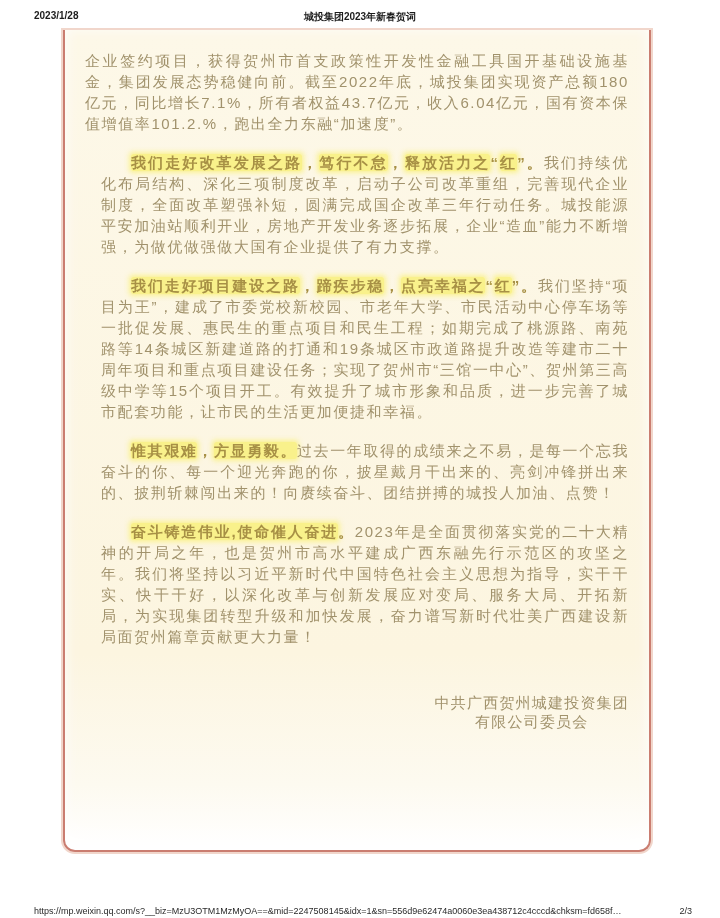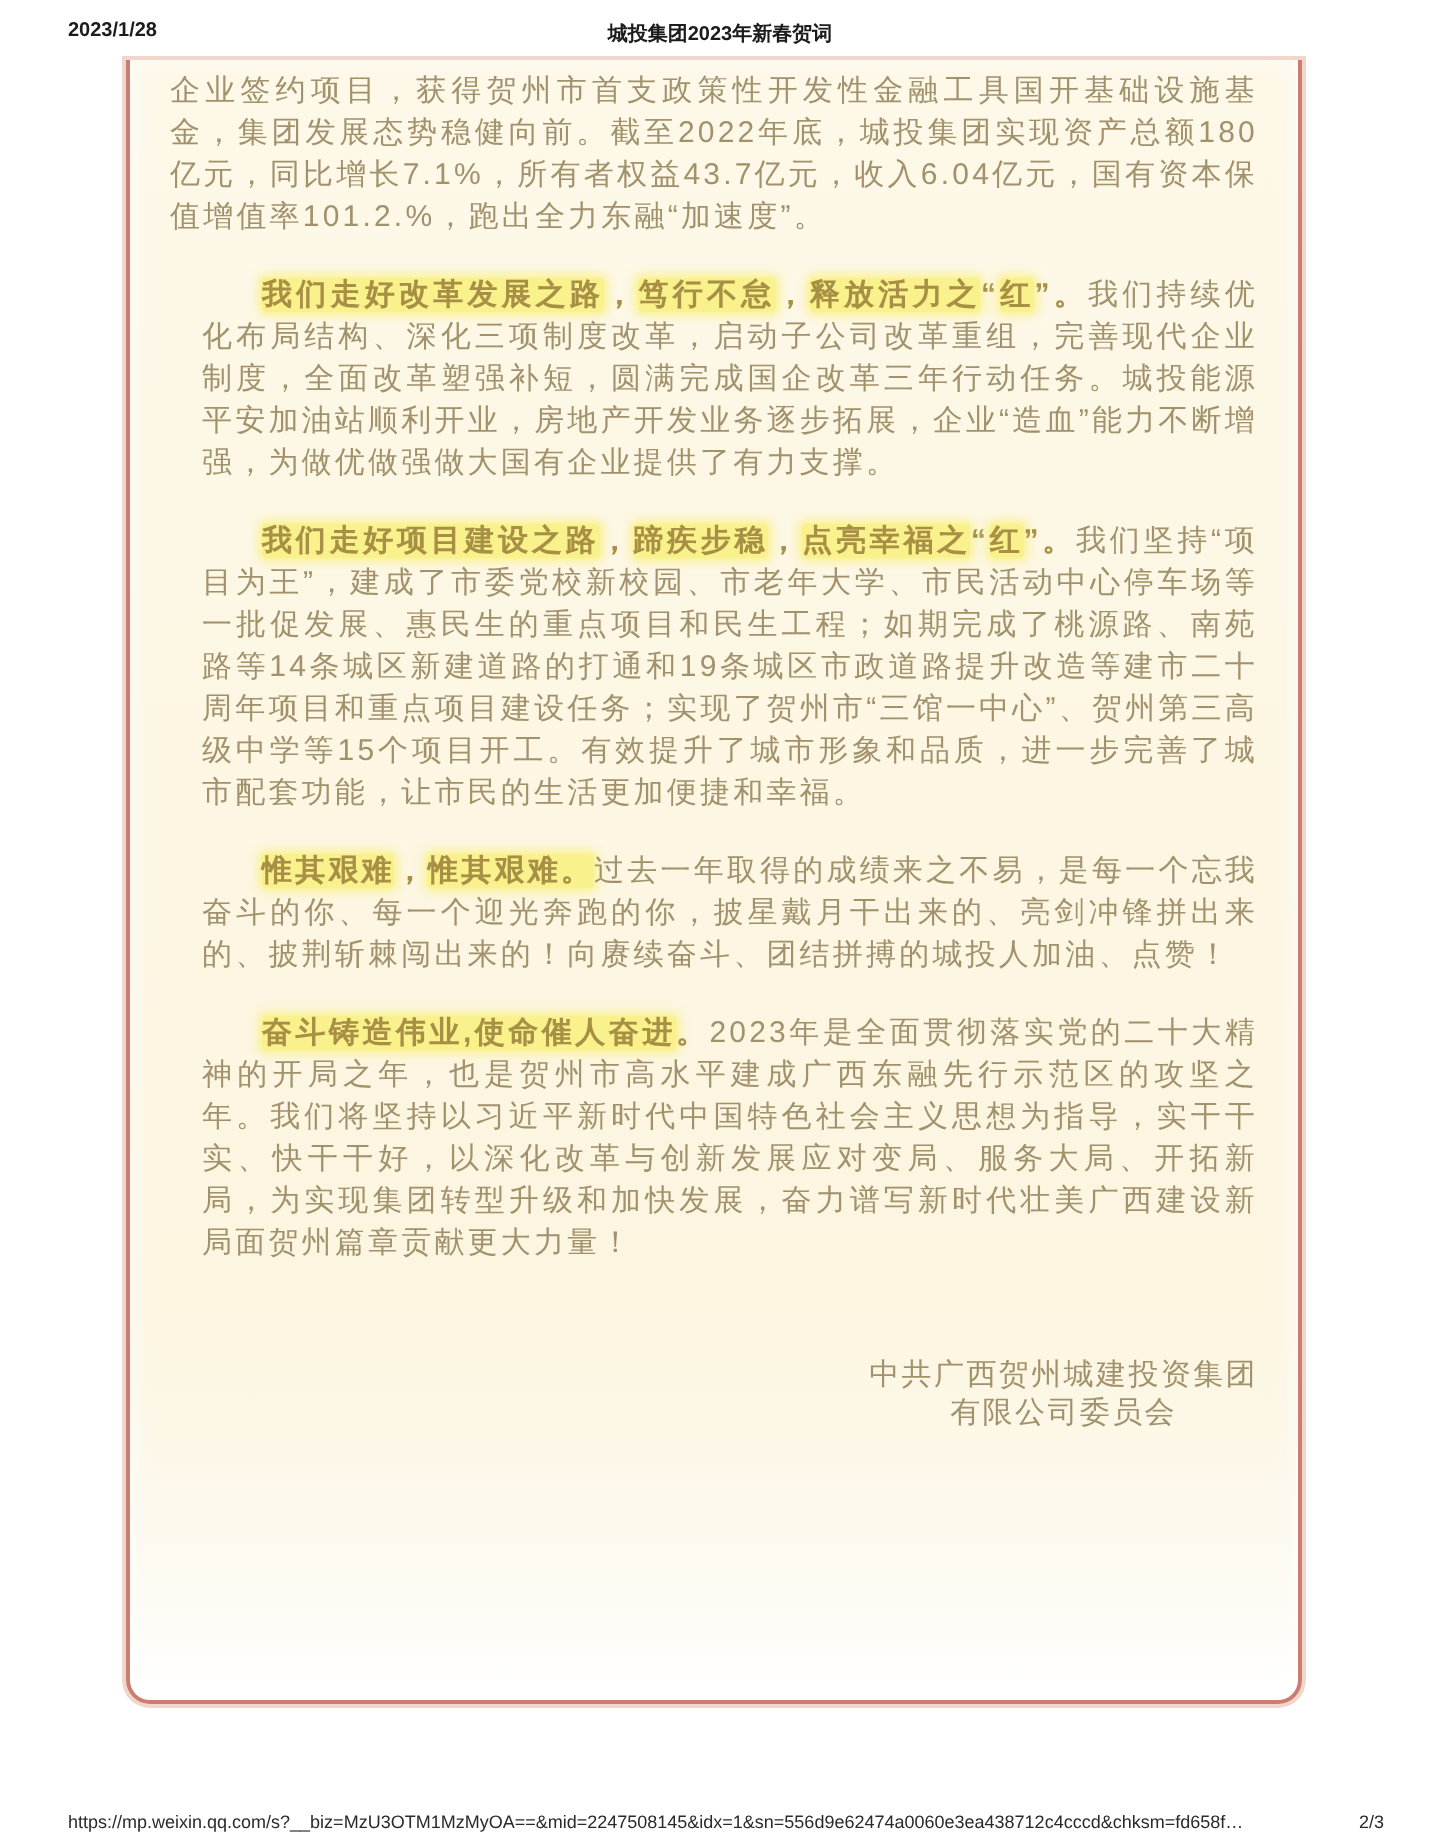--- a/index.html
+++ b/index.html
@@ -22,21 +22,21 @@
   
   .letter-card {
     position: absolute; top: 30px; left: 63px; width: 588px; height: 822px;
     box-sizing: border-box;
     border: 2px solid #ca7d70; border-top: none;
     border-radius: 0 0 12px 12px;
     box-shadow: 0 0 0 2px #f1d6cb,
                 inset 0 -18px 24px -8px #ffffff,
                 inset 0 0 12px rgba(255,255,255,0.65);
     background: linear-gradient(180deg, #fdf8e8 0%, #fcf5e0 76%, #fdfaf0 92%, #ffffff 100%);
-    padding: 5px 20px 0 20px;
+    padding: 20px 20px 0 20px;
   }
 
   .para {
     margin: 0 0 18px 0;
     font-size: 15px; line-height: 21px; letter-spacing: 1.6px;
     color: #a1926c;
     text-align: justify;
   }
   .para.indent { text-indent: 2em; margin-left: 16px; }
 
@@ -79,21 +79,21 @@
   <div class="print-header">
     <span class="ph-date">2023/1/28</span>
     <span class="ph-title">城投集团2023年新春贺词</span>
   </div>
 
   <div class="letter-card">
     <div id="paragraphs">
         <p class="para"><span>企业签约项目，获得贺州市首支政策性开发性金融工具国开基础设施基金，集团发展态势稳健向前。截至2022年底，城投集团实现资产总额180亿元，同比增长7.1%，所有者权益43.7亿元，收入6.04亿元，国有资本保值增值率101.2.%，跑出全力东融“加速度”。</span></p>
         <p class="para indent"><span class="lead hl">我们走好改革发展之路</span><span class="lead">，</span><span class="lead hl">笃行不怠</span><span class="lead">，</span><span class="lead hl">释放活力之</span><span class="lead">“</span><span class="lead hl">红</span><span class="lead">”</span><span class="lead">。</span><span>我们持续优化布局结构、深化三项制度改革，启动子公司改革重组，完善现代企业制度，全面改革塑强补短，圆满完成国企改革三年行动任务。城投能源平安加油站顺利开业，房地产开发业务逐步拓展，企业“造血”能力不断增强，为做优做强做大国有企业提供了有力支撑。</span></p>
         <p class="para indent"><span class="lead hl">我们走好项目建设之路</span><span class="lead">，</span><span class="lead hl">蹄疾步稳</span><span class="lead">，</span><span class="lead hl">点亮幸福之</span><span class="lead">“</span><span class="lead hl">红</span><span class="lead">”</span><span class="lead">。</span><span>我们坚持“项目为王”，建成了市委党校新校园、市老年大学、市民活动中心停车场等一批促发展、惠民生的重点项目和民生工程；如期完成了桃源路、南苑路等14条城区新建道路的打通和19条城区市政道路提升改造等建市二十周年项目和重点项目建设任务；实现了贺州市“三馆一中心”、贺州第三高级中学等15个项目开工。有效提升了城市形象和品质，进一步完善了城市配套功能，让市民的生活更加便捷和幸福。</span></p>
-        <p class="para indent"><span class="lead hl">惟其艰难</span><span class="lead">，</span><span class="lead hl">惟其艰难。</span><span>过去一年取得的成绩来之不易，是每一个忘我奋斗的你、每一个迎光奔跑的你，披星戴月干出来的、亮剑冲锋拼出来的、披荆斩棘闯出来的！向赓续奋斗、团结拼搏的城投人加油、点赞！</span></p>
+        <p class="para indent"><span class="lead hl">惟其艰难</span><span class="lead">，</span><span class="lead hl">方显勇毅。</span><span>过去一年取得的成绩来之不易，是每一个忘我奋斗的你、每一个迎光奔跑的你，披星戴月干出来的、亮剑冲锋拼出来的、披荆斩棘闯出来的！向赓续奋斗、团结拼搏的城投人加油、点赞！</span></p>
         <p class="para indent"><span class="lead hl">奋斗铸造伟业,使命催人奋进</span><span class="lead">。</span><span>2023年是全面贯彻落实党的二十大精神的开局之年，也是贺州市高水平建成广西东融先行示范区的攻坚之年。我们将坚持以习近平新时代中国特色社会主义思想为指导，实干干实、快干干好，以深化改革与创新发展应对变局、服务大局、开拓新局，为实现集团转型升级和加快发展，奋力谱写新时代壮美广西建设新局面贺州篇章贡献更大力量！</span></p>
       </div>
 
     <div class="signature">
       <div>中共广西贺州城建投资集团</div>
       <div>有限公司委员会</div>
     </div>
 
   </div>
 

